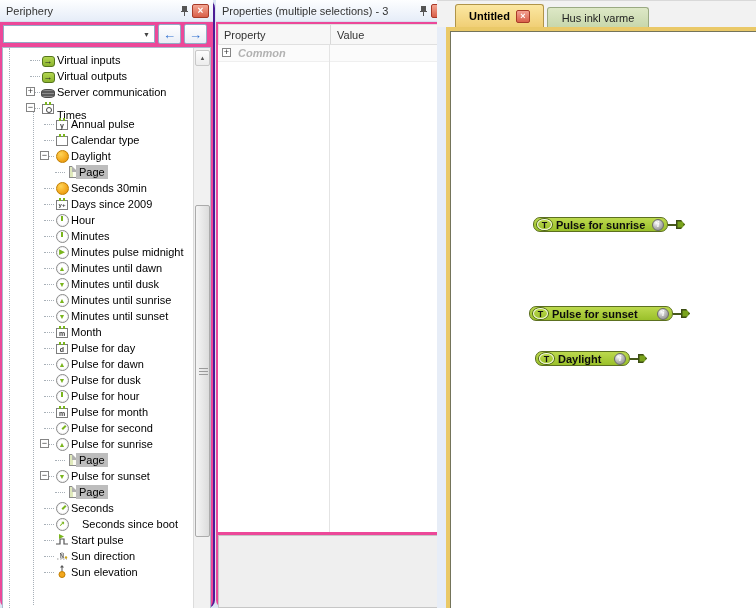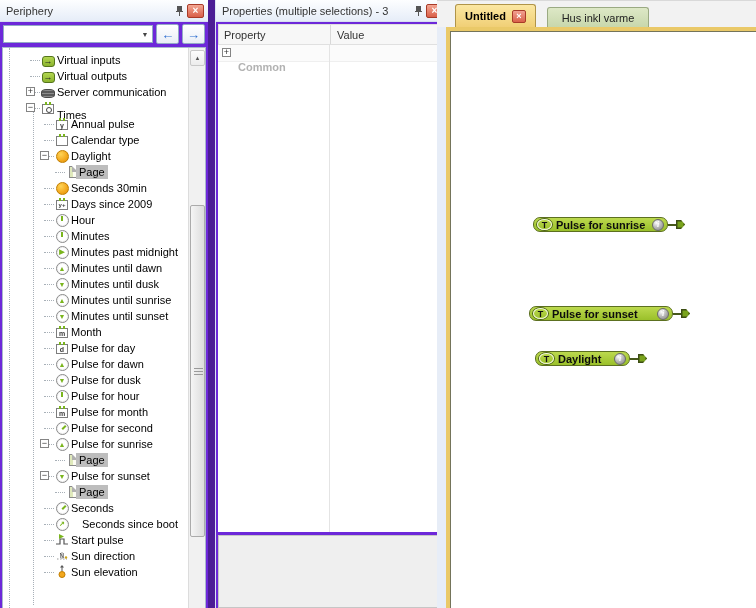--- a/index.html
+++ b/index.html
@@ -1,21 +1,21 @@
 <!DOCTYPE html>
 <html><head>
 <meta charset="utf-8">
 <style>
   * { margin:0; padding:0; box-sizing:border-box; }
   html,body { width:756px; height:608px; overflow:hidden; }
   body { font-family:"Liberation Sans", sans-serif; font-size:11px; color:#000; background:#dce6f3; }
   #app { position:relative; width:756px; height:608px; overflow:hidden; }
 
   
-  .panel { position:absolute; top:0; bottom:0; background:#6d28d9; border-right:7px solid #4c1d95; }
+  .panel { position:absolute; top:0; bottom:0; background:#ec4899; border-right:2px solid #4c1d95;border-radius:8px; }
   .panel-title { height:22px; display:flex; align-items:center; padding:0 4px 0 6px;
     background:linear-gradient(#fdfeff,#e6edf8); border-bottom:1px solid #d6dfee; color:#333; }
   .panel-title .t { flex:1; white-space:nowrap; overflow:hidden; }
   .win-btn { width:16px; height:14px; display:flex; align-items:center; justify-content:center; margin-left:3px; }
   .close-btn { width:17px; height:14px; background:linear-gradient(#f3a693,#d95f49); border:1px solid #a83a28;
     border-radius:2px; color:#fff; font-weight:bold; font-size:10px; line-height:10px;
     display:flex; align-items:center; justify-content:center; }
   .pin-btn svg { display:block; }
 
   
@@ -75,30 +75,30 @@
   
   #properties { left:216px; width:238px; }
   .prop-header { position:absolute; left:2px; right:2px; top:24px; height:21px; background:#f7f7f7;
     border:1px solid #e0e0e0; display:flex; align-items:center; color:#333; }
   .prop-header .c1 { width:111px; padding-left:5px; }
   .prop-header .c2 { padding-left:6px; border-left:1px solid #d8d8d8; height:100%; display:flex; align-items:center; flex:1; }
   .prop-body { position:absolute; left:2px; right:2px; top:45px; height:487px; background:#fff; }
   .prop-body .col-div { position:absolute; left:111px; top:0; bottom:0; border-left:1px solid #e4e4e4; }
   .prop-row { position:relative; height:17px; background:#fbfbfb; border-bottom:1px solid #efefef; }
   .prop-row .expander { left:4px; }
-  .prop-row .lbl { position:absolute; left:20px; top:16px; font-weight:bold; color:#b2b2b2; }
+  .prop-row .lbl { position:absolute; left:20px; top:2px; font-weight:bold; color:#b2b2b2;font-style:italic; }
   .prop-desc { position:absolute; left:2px; right:2px; top:535px; bottom:0; background:#efefef;
     border:1px solid #c6c6c6; }
 
   
   #workspace { position:absolute; left:437px; top:0; right:0; bottom:0; background:#e7edf7; }
   .tabstrip { position:relative; height:27px; background:#f2f2f2; border-top:1px solid #d9d9d9; }
   .tab { position:absolute; bottom:0; display:flex; align-items:center; justify-content:center;
     border:1px solid #9aaa82; border-bottom:none; border-radius:3px 3px 0 0; padding:0 8px; }
-  .tab.active { left:18px; width:81px; top:3px; background:linear-gradient(#fbe7a2,#f0cf76);
+  .tab.active { left:18px; width:89px; top:3px; background:linear-gradient(#fbe7a2,#f0cf76);
     border-color:#b09448; font-weight:bold; z-index:2; }
   .tab.inactive { left:110px; width:102px; top:6px; background:linear-gradient(#dde8c6,#c8d7ac); color:#222; }
   .tab .tab-close { width:14px; height:13px; margin-left:6px; background:linear-gradient(#f2a091,#d9604a);
     border:1px solid #a83a28; border-radius:2px; color:#fff; font-weight:bold; font-size:9px; line-height:9px;
     display:flex; align-items:center; justify-content:center; }
   .canvas-wrap { position:absolute; left:9px; top:27px; right:0; bottom:0;
     border-top:4px solid #eac968; border-left:4px solid #eac968; }
   .canvas { position:absolute; inset:0; border-top:1px solid #74745a; border-left:1px solid #74745a; background:#fff; }
 
   
@@ -238,21 +238,21 @@
             </span>
             <span class="tree-label" style="left: 65px;">Minutes</span>
           </div>
           <div class="tree-row">
             <span class="dots" style="left: 41px; width: 10px;"></span>
             <span class="tree-icon" style="left: 51px;">
               <span class="clk">
                 <span class="glyph">▶</span>
               </span>
             </span>
-            <span class="tree-label" style="left: 65px;">Minutes past midnight</span>
+            <span class="tree-label" style="left: 65px;">Minutes pulse midnight</span>
           </div>
           <div class="tree-row">
             <span class="dots" style="left: 41px; width: 10px;"></span>
             <span class="tree-icon" style="left: 51px;">
               <span class="clk">
                 <span class="glyph">▲</span>
               </span>
             </span>
             <span class="tree-label" style="left: 65px;">Minutes until dawn</span>
           </div>

